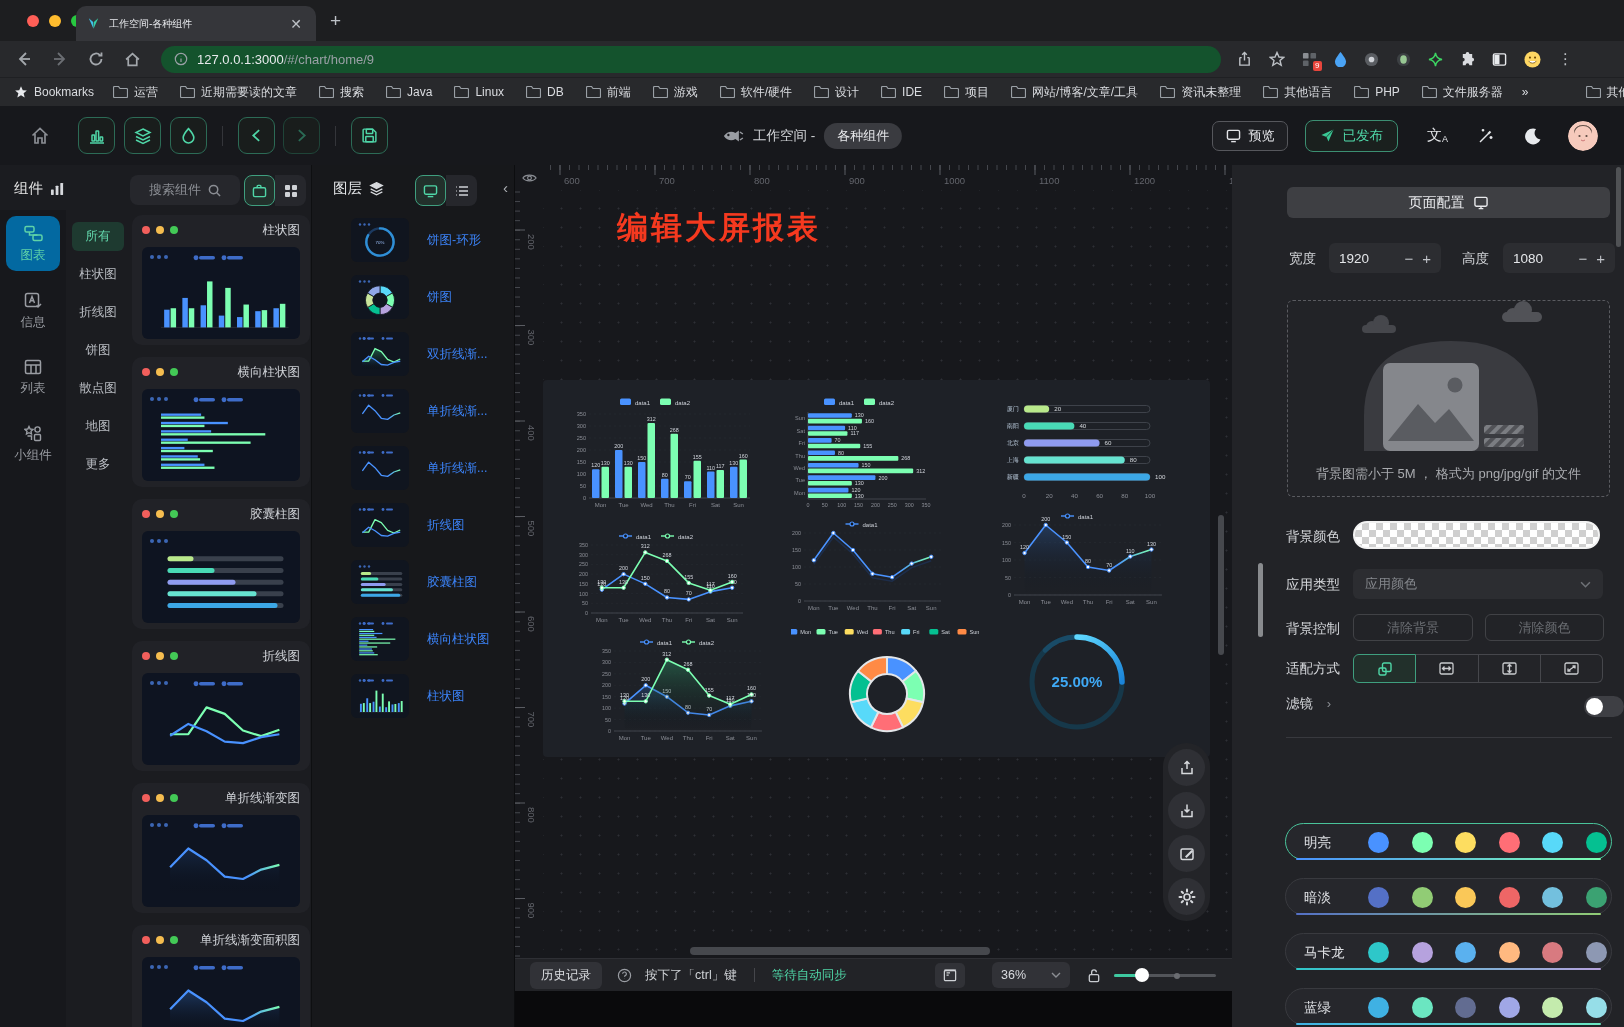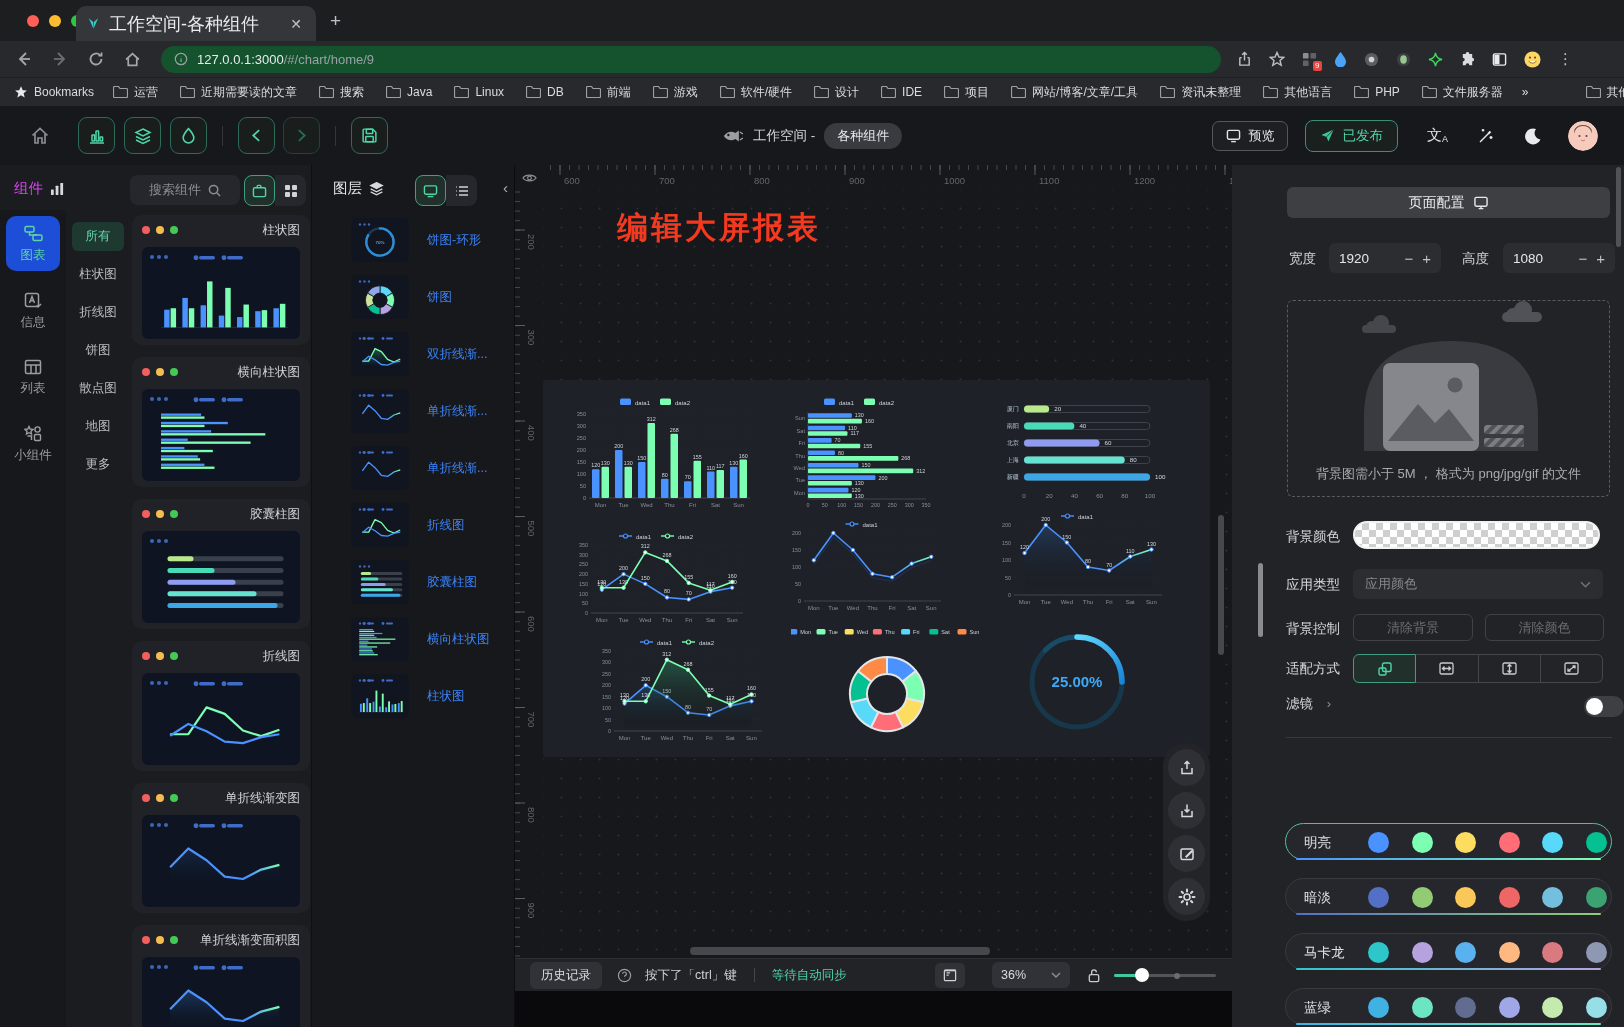--- a/index.html
+++ b/index.html
@@ -5,21 +5,21 @@
   * { box-sizing: border-box; margin:0; padding:0; }
   body { background:#000; font-family:"Liberation Sans","DejaVu Sans",sans-serif; }
   .screen { position:relative; width:1624px; height:1027px; background:#17181c; overflow:hidden; color:#d8dadf; font-size:13px; }
   svg { display:block; }
 
   
   .tabstrip { position:absolute; left:0; top:0; width:100%; height:41px; background:#1d1e20; }
   .traffic { position:absolute; left:27px; top:15px; display:flex; gap:10px; }
   .tl { width:12px; height:12px; border-radius:50%; }
   .tab { position:absolute; left:76px; top:6px; width:240px; height:35px; background:#35363a; border-radius:10px 10px 0 0; display:flex; align-items:center; padding:0 10px; }
-  .tab-title { color:#e8eaed; font-size:18px; margin-left:8px; flex:1; white-space:nowrap; overflow:hidden; }
+  .tab-title { color:#e8eaed; font-size:10px; margin-left:8px; flex:1; white-space:nowrap; overflow:hidden; }
   .tab-close { color:#bdc1c6; font-size:14px; cursor:default; padding:0 4px; }
   .newtab { position:absolute; left:330px; top:10px; color:#bdc1c6; font-size:19px; font-weight:300; }
   .urlrow { position:absolute; left:0; top:41px; width:100%; height:36px; background:#28292c; display:flex; align-items:center; padding-left:16px; }
   .navic { color:#a3a7ac; margin-right:20px; display:flex; }
   .navic.dim { color:#6b6e73; }
   .urlpill { width:1060px; height:27px; background:#14532d; border-radius:14px; display:flex; align-items:center; padding:0 13px; gap:9px; }
   .urltext { font-size:13px; color:#e8eaed; }
   .urltext .path { color:#9aa0a6; }
   .chromeacts { display:flex; align-items:center; gap:17px; margin-left:16px; }
   .extbadge { position:relative; display:flex; }
@@ -37,30 +37,30 @@
   .brandmid { position:absolute; left:50%; transform:translateX(-50%); display:flex; align-items:center; gap:9px; }
   .ws-pill { background:#3a3b40; border-radius:13px; padding:4px 13px; color:#e7e8eb; font-size:13px; }
   .appbar-right { position:absolute; right:26px; display:flex; align-items:center; }
   .preview-btn { height:30px; border:1px solid #56575c; border-radius:7px; color:#e3e4e8; font-size:13px; display:flex; align-items:center; gap:7px; padding:0 13px; background:#1e1f23; }
   .publish-btn { height:32px; border:1px solid #3c8f72; border-radius:8px; color:#4fd6a7; font-size:13.5px; display:flex; align-items:center; gap:7px; padding:0 14px; background:#1a201e; margin-left:17px; }
   .abicon { margin-left:29px; color:#e4e6e9; display:flex; align-items:center; }
   .avatar { width:30px; height:30px; border-radius:50%; margin-left:26px; overflow:hidden; }
 
   
   .cpanel { position:absolute; left:0; top:165px; width:312px; bottom:0; background:#1b1c20; border-right:1px solid #0e0f11; }
-  .cpanel-title { position:absolute; left:14px; top:14px; display:flex; align-items:center; gap:7px; color:#d946ef; font-size:14.5px; }
+  .cpanel-title { position:absolute; left:14px; top:14px; display:flex; align-items:center; gap:7px; color:#e5e5e5; font-size:14.5px; }
   .searchbox { position:absolute; left:130px; top:10px; width:110px; height:30px; background:#26272c; border-radius:8px; color:#8b8e94; font-size:13px; display:flex; align-items:center; justify-content:center; gap:7px; }
   .segwrap { position:absolute; left:244px; top:10px; display:flex; }
   .segbtn { width:31px; height:31px; display:flex; align-items:center; justify-content:center; background:#26272c; color:#cfd2d6; }
   .segbtn.first { border-radius:8px 0 0 8px; }
   .segbtn.last { border-radius:0 8px 8px 0; }
   .segbtn.active { border:1px solid #3f9f7f; background:#22302b; color:#4fd6a7; border-radius:8px; }
   .rail { position:absolute; left:0; top:45px; width:66px; bottom:0; background:#17181c; padding-top:6px; }
   .rail-item { width:54px; margin:0 auto 12px; padding:9px 0 7px; border-radius:10px; text-align:center; color:#9a9da3; font-size:12.5px; display:flex; flex-direction:column; align-items:center; gap:5px; }
-  .rail-item.active { background:#1d4ed8; color:#5fd3a8; }
+  .rail-item.active { background:#0369a1; color:#5fd3a8; }
   .cats { position:absolute; left:66px; top:45px; width:64px; bottom:0; padding-top:12px; }
   .cat { width:52px; margin:0 auto 9px; text-align:center; font-size:12.5px; color:#b9bcc2; padding:6px 0; border-radius:6px; }
   .cat.active { background:#1e3a30; color:#62d6ab; }
   .cards { position:absolute; left:132px; top:50px; width:178px; bottom:0; overflow:hidden; }
   .card { background:#212227; border-radius:10px; height:130px; margin-bottom:12px; overflow:hidden; }
   .card-head { height:30px; display:flex; align-items:center; padding:0 10px; }
   .cdot { width:8px; height:8px; border-radius:50%; margin-right:6px; }
   .card-title { margin-left:auto; color:#ced1d6; font-size:12.5px; }
   .card-shot { margin:2px auto 0; width:158px; height:92px; background:#0e1421; border-radius:6px; padding:3px 4px; }
 

